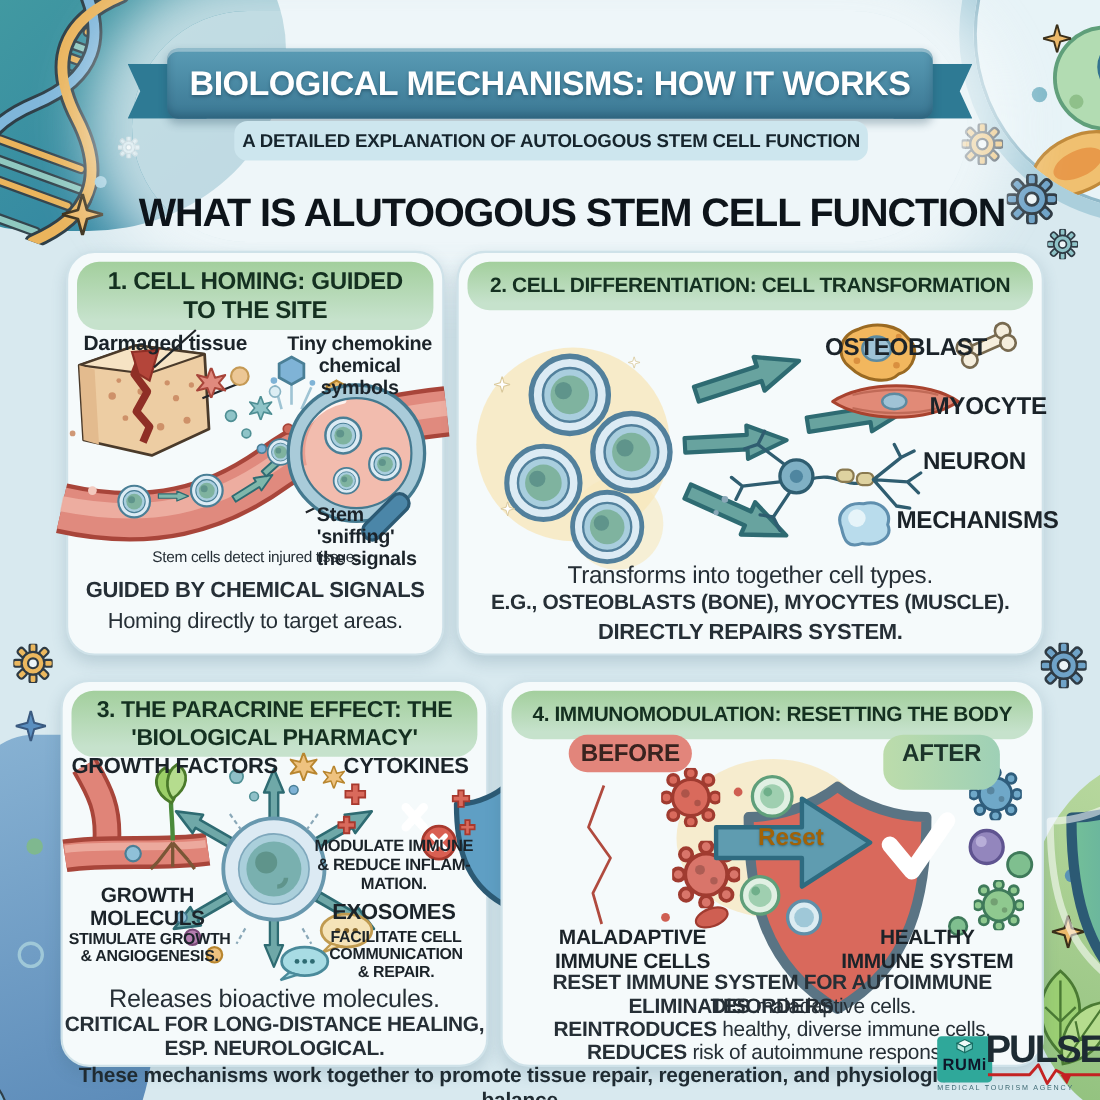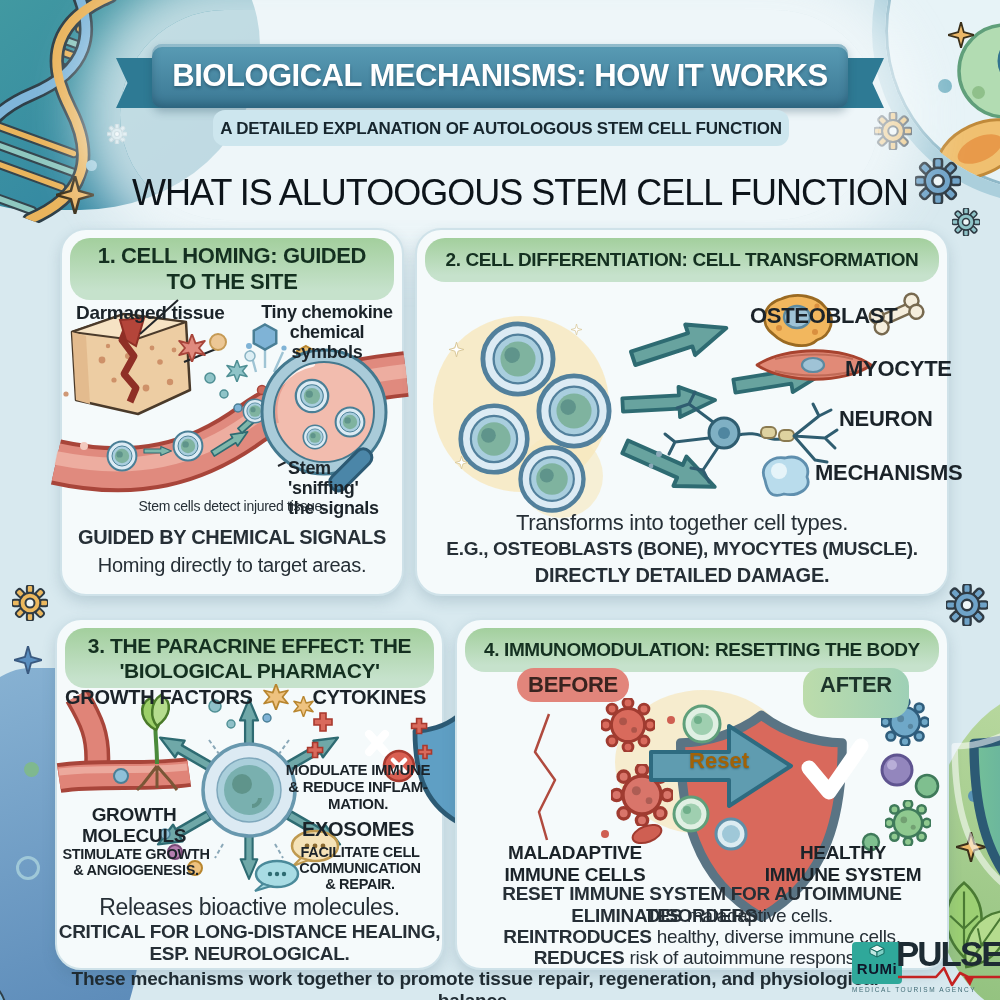--- a/index.html
+++ b/index.html
@@ -203,21 +203,21 @@
   <div class="abs" style="left:152px;top:44px;width:696px;height:64px;border-radius:10px;
               background:linear-gradient(180deg,#5a9cb5 0%,#3a7793 100%);
               box-shadow:inset 0 3px 0 rgba(255,255,255,.35), inset 0 -4px 8px rgba(0,30,50,.25), 0 4px 8px rgba(30,70,90,.3);
               display:flex;align-items:center;justify-content:center;">
     <div style="color:#fff;font-weight:bold;font-size:31px;letter-spacing:-0.5px;text-shadow:0 2px 3px rgba(20,50,70,.45);">BIOLOGICAL MECHANISMS: HOW IT WORKS</div>
   </div>
   <div class="abs ctr" style="left:213px;top:110px;width:576px;height:36px;border-radius:12px;background:#cde6ee;
               line-height:38px;">
     <span style="font-weight:bold;font-size:17px;color:#16252d;letter-spacing:-0.2px;">A DETAILED EXPLANATION OF AUTOLOGOUS STEM CELL FUNCTION</span>
   </div>
-  <div class="abs ctr" style="left:60px;right:20px;top:172px;font-weight:normal;font-size:36px;color:#0d141a;letter-spacing:-1px;">WHAT IS ALUTOOGOUS STEM CELL FUNCTION</div>
+  <div class="abs ctr" style="left:60px;right:20px;top:172px;font-weight:bold;font-size:36px;color:#0d141a;letter-spacing:-1px;">WHAT IS ALUTOOGOUS STEM CELL FUNCTION</div>
 
   <div class="panel" style="left:60px;top:228px;width:340px;height:364px;">
     <div class="phdr" style="height:62px;font-size:22px;padding:0 26px;">
       <span>1. CELL HOMING: GUIDED TO THE SITE</span>
     </div>
 
     <svg class="abs" style="left:4px;top:64px;overflow:visible" width="332" height="200" viewBox="0 0 332 200">
 
       <path d="M6,38 L58,20 L120,28 L124,96 L72,120 L10,106 Z" fill="#edcda3" stroke="#4a3a2a" stroke-width="2.5" stroke-linejoin="round"></path>
       <path d="M6,38 L58,20 L120,28 L68,46 Z" fill="#f6e3c4" stroke="#4a3a2a" stroke-width="2"></path>
@@ -396,21 +396,21 @@
         <circle cx="230" cy="180" r="2.4" fill="#8aa8b8"></circle>
     </svg>
 
     <div class="lbl" style="left:333px;top:74px;font-size:22px;">OSTEOBLAST</div>
     <div class="lbl" style="left:428px;top:127px;font-size:22px;">MYOCYTE</div>
     <div class="lbl" style="left:422px;top:177px;font-size:22px;">NEURON</div>
     <div class="lbl" style="left:398px;top:231px;font-size:22px;">MECHANISMS</div>
 
     <div class="cap" style="top:280px;font-size:22px;">Transforms into together cell types.</div>
     <div class="cap b" style="top:308px;font-size:19px;">E.G., OSTEOBLASTS (BONE), MYOCYTES (MUSCLE).</div>
-    <div class="cap b" style="top:334px;font-size:20px;">DIRECTLY DETAILED DAMAGE.</div>
+    <div class="cap b" style="top:334px;font-size:20px;">DIRECTLY REPAIRS SYSTEM.</div>
   </div>
 
   <div class="panel" style="left:55px;top:618px;width:385px;height:348px;">
     <div class="phdr" style="height:60px;font-size:21px;padding:0 20px;">
       <span>3. THE PARACRINE EFFECT: THE 'BIOLOGICAL PHARMACY'</span>
     </div>
 
     <svg class="abs" style="left:0;top:62px;overflow:visible" width="385" height="212" viewBox="0 0 385 212">
 
       <path d="M20,14 C34,38 42,54 40,84" fill="none" stroke="#a8453a" stroke-width="26"></path>

